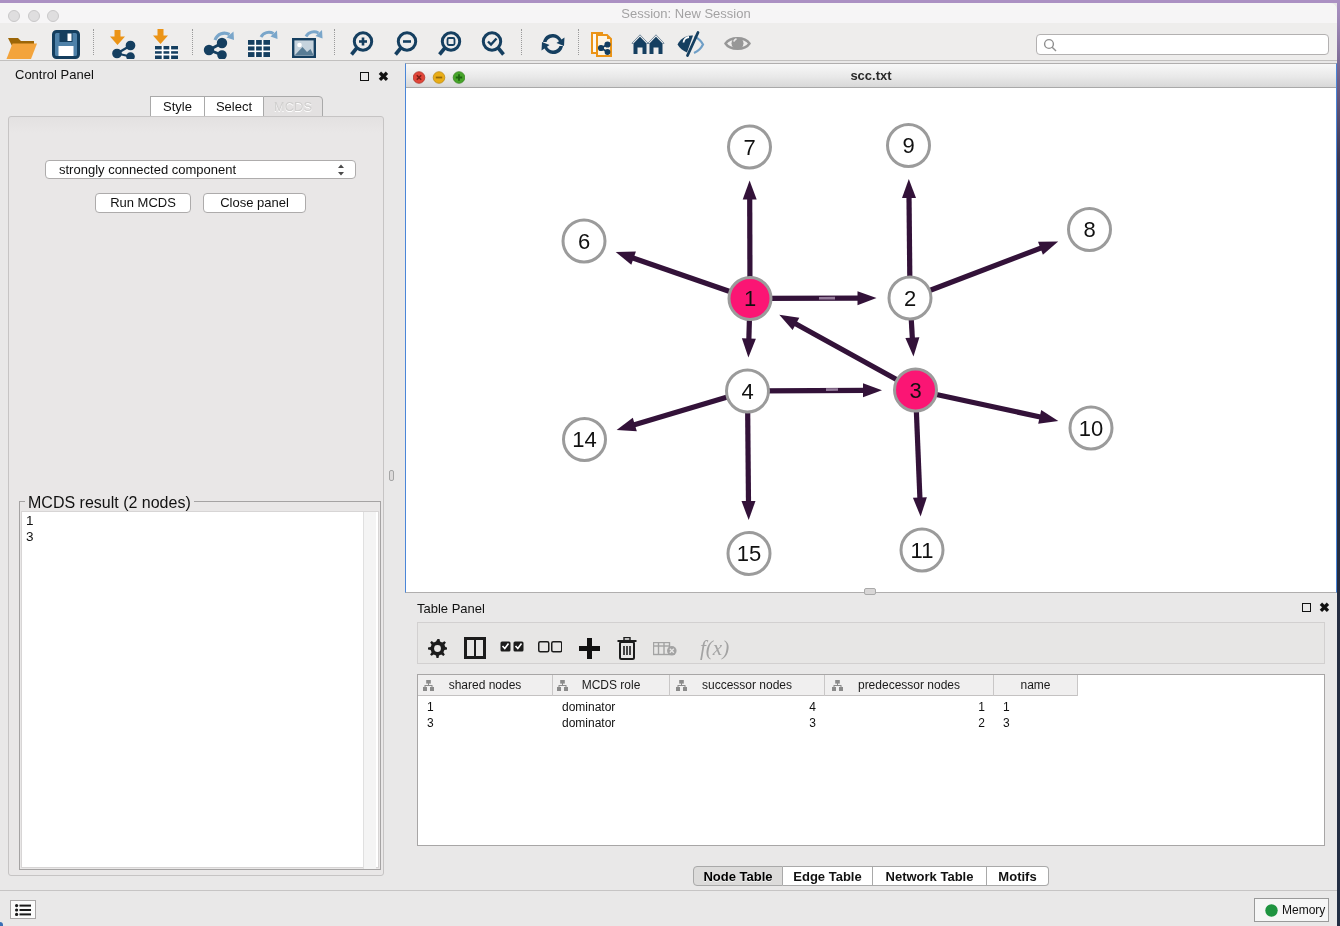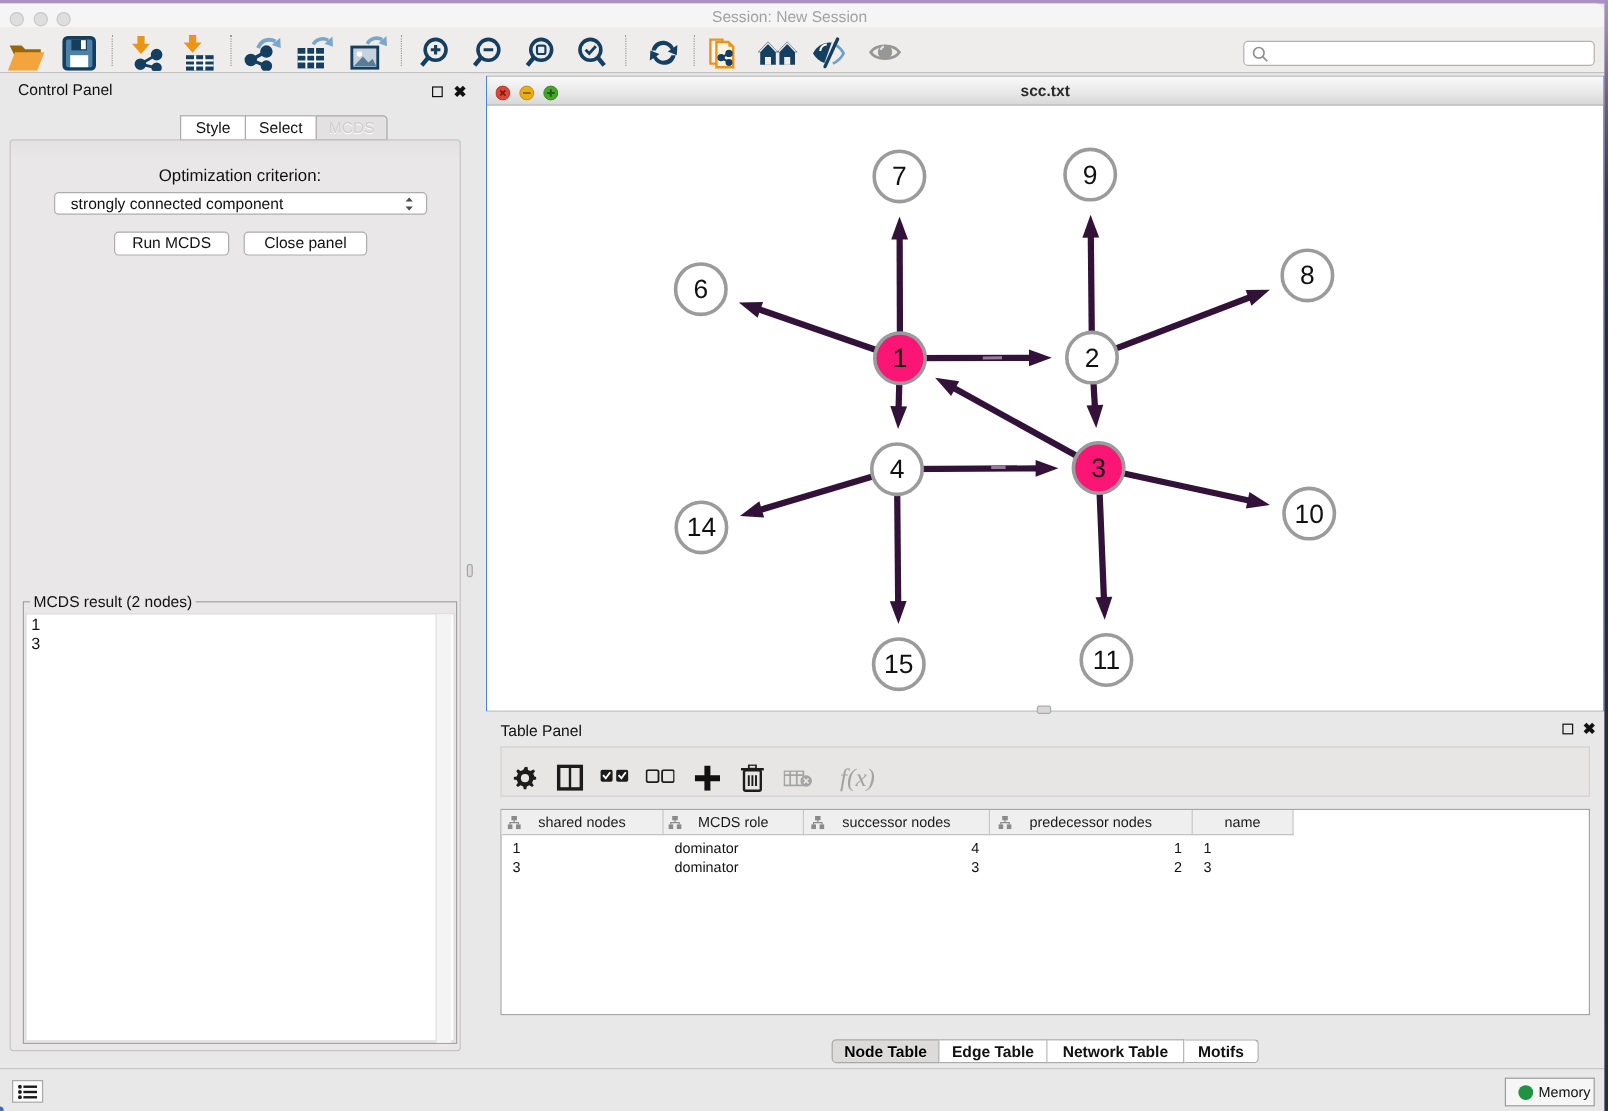--- a/index.html
+++ b/index.html
@@ -4,21 +4,21 @@
 <style>
 * { margin:0; padding:0; box-sizing:border-box; }
 html,body { width:1340px; height:926px; overflow:hidden; font-family:"Liberation Sans",sans-serif; }
 body { position:relative; background:#e9e8e8; }
 .abs { position:absolute; }
 
 #topstrip { left:0; top:0; width:1340px; height:3px; background:#ab90c3; }
 #rightstrip { left:1337px; top:0; width:3px; height:926px;
   background:linear-gradient(#ab90c3 0px,#9c86b4 25px,#6f5f87 80px,#3a3650 160px,#262b3c 280px,#232e44 926px); }
 
-#titlebar { left:0; top:3px; width:1337px; height:20px; background:#f6f5f6; border-top-right-radius:7px; }
+#titlebar { left:0; top:3px; width:1337px; height:20px; background:#f6f5f6; border-top-right-radius:7px;padding-left:28px; }
 #titlebar .tl { position:absolute; top:7px; width:12px; height:12px; border-radius:50%;
   background:#dfdedf; border:1px solid #c9c8c9; }
 #wintitle { width:1316px; text-align:center; color:#a3a2a3; font-size:13px; line-height:21px; }
 #toolbar { left:0; top:23px; width:1337px; height:38px; background:#eeedec; border-bottom:1px solid #c2c0bf; }
 .sep { position:absolute; top:6px; height:26px; width:0; border-left:1px dotted #9a9a9a; }
 .ticon { position:absolute; top:6px; }
 #searchbox { position:absolute; left:1036px; top:11px; width:293px; height:21px; background:#fff;
   border:1px solid #b3b1b1; border-radius:4px; }
 
 #cpanel { left:0; top:61px; width:392px; height:829px; background:#e9e8e8; }
@@ -30,21 +30,21 @@
 .cptab { position:absolute; top:0; height:21px; background:#fff; border:1px solid #a9a9a9; border-right:none;
   font-size:13px; text-align:center; line-height:20px; color:#111; }
 #cpbody { position:absolute; left:8px; top:55px; width:376px; height:760px; background:linear-gradient(#e3e1e1 0px,#e9e7e7 16px,#e9e7e7 100%);
   border:1px solid #c6c4c4; border-radius:3px; }
 #optlbl { position:absolute; left:4px; top:21px; width:100%; text-align:center; font-size:14px; color:#111; }
 #optsel { position:absolute; left:36px; top:43px; width:311px; height:19px; background:#fff;
   border:1px solid #aeacac; border-radius:4px; font-size:13px; line-height:17px; padding-left:13px; color:#111; }
 .btn { position:absolute; top:76px; height:20px; background:#fff; border:1px solid #adabab; border-radius:4px;
   font-size:13px; text-align:center; line-height:18px; color:#111; }
 #mcdsbox { position:absolute; left:10px; top:384px; width:362px; height:369px; border:1px solid #a5a3a3; }
-#mcdsbox .lbl { position:absolute; left:5px; top:-8px; background:#e9e7e7; padding:0 3px; font-size:13px; color:#111; }
+#mcdsbox .lbl { position:absolute; left:5px; top:-8px; background:#e9e7e7; padding:0 3px; font-size:16px; color:#111; }
 #mcdsbox .inner { position:absolute; left:1px; top:9px; width:358px; height:357px; background:#fff; border:1px solid #d7d5d5; }
 #mcdsbox .sbar { position:absolute; right:2px; top:0px; width:13px; height:357px; background:#f4f4f4; border-left:1px solid #e0e0e0; }
 #mcdsbox .txt { position:absolute; left:4px; top:1px; font-size:13.5px; color:#111; line-height:16px; }
 
 #netwin { left:405px; top:63px; width:932px; height:530px; border:1px solid #b0aeae; border-left:1.5px solid #4a86d8; border-right:1.5px solid #4a86d8; background:#fff;padding-left:14px; }
 #nettitle { position:absolute; left:0; top:0; width:100%; height:24px;
   background:linear-gradient(#f8f8f8,#e9e9e9 55%,#d8d8d8); border-bottom:1px solid #a9a9a9; }
 #nettitle .t { width:100%; text-align:center; font-size:13px; font-weight:bold; color:#2a2a2a; line-height:24px; }
 #netcanvas { position:absolute; left:0; top:25px; width:929px; height:503px; background:#fff; overflow:hidden; }
 #netcanvas svg { display:block; }
@@ -211,21 +211,20 @@
     <span class="floatbtn" style="left:360px; top:11px;"></span>
     <span class="closex" style="left:378px; top:8px;">✖</span>
   </div>
   <div id="cptabs">
     <span class="cptab" style="left:0; width:71px;margin-top:45px;">Network</span>
     <span class="cptab" style="left:71px; width:54px;">Style</span>
     <span class="cptab" style="left:125px; width:59px;">Select</span>
     <span class="cptab" style="left:184px; width:60px; background:#e3e1e1; border-right:1px solid #a9a9a9; border-radius:0 4px 0 0; color:#cfcecd; text-shadow:0 1px 0 #fff;">MCDS</span>
   </div>
   <div id="cpbody">
-    <div id="optlbl">Optimization criterion:</div>
     <div id="optsel">strongly connected component
       <svg width="10" height="12" viewBox="0 0 10 12" style="position:absolute; right:9px; top:3px;">
         <path d="M2 4 L5 0.5 L8 4 Z M2 8 L5 11.5 L8 8 Z" fill="#4a4a4a"></path>
       </svg>
     </div>
     <span class="btn" style="left:86px; width:96px;">Run MCDS</span>
     <span class="btn" style="left:194px; width:103px;">Close panel</span>
     <div id="mcdsbox">
       <span class="lbl">MCDS result (2 nodes)</span>
       <div class="inner">

